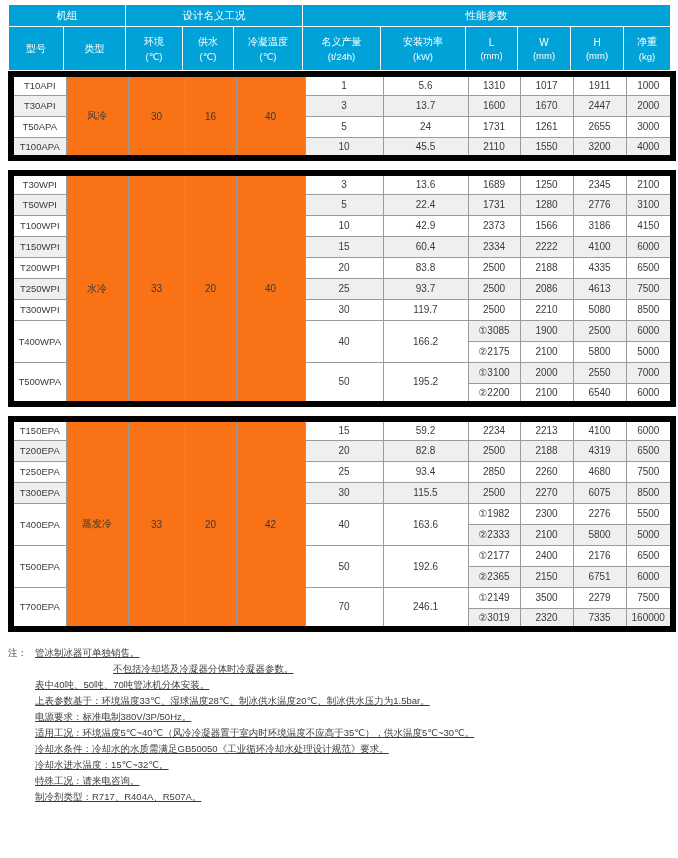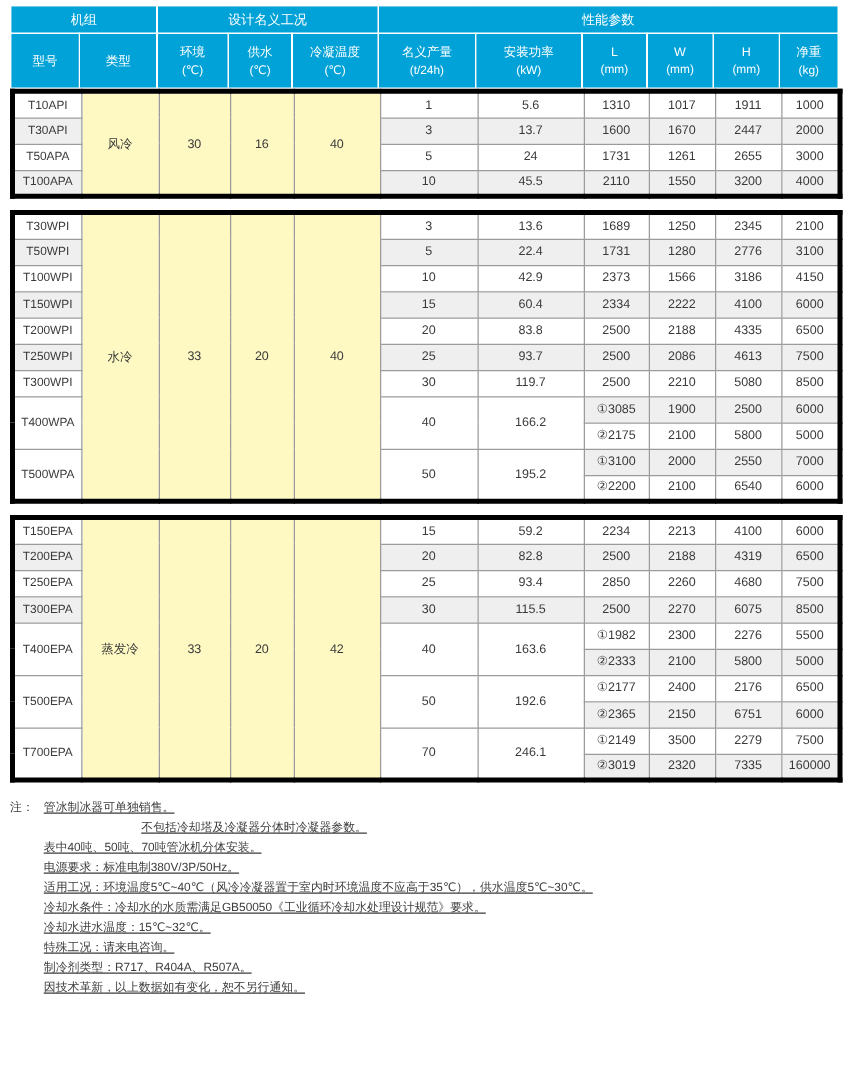--- a/index.html
+++ b/index.html
@@ -20,29 +20,29 @@
     background:#00a2d8; color:#fff; font-weight:normal;
     border:1px solid #fff; text-align:center; vertical-align:middle;
     padding:0 1px; overflow:hidden;
   }
   .group-row th { height:22px; font-size:10.5px; }
   .col-row th { height:44px; font-size:10px; }
   .col-row .h2 { font-size:9.5px; margin-top:2px; }
   .col-row .h2:empty { display:none; }
 
   
-  .body-table { border:4px solid #000000; margin-top:0; }
+  .body-table { border:6px solid #000000; margin-top:0; }
   #sections table + table { margin-top:9px; }
   .body-table td {
     border:1px solid #9b9b9b; height:21px; text-align:center;
     vertical-align:middle; padding:0 2px; white-space:nowrap; overflow:hidden;
   }
   .body-table td.shade { background:#efefef; }
   .body-table td.model { font-size:9.5px; }
-  .body-table td.cond { background:#fef9c3; }
+  .body-table td.cond { background:#f97316; }
 
   
   .notes { display:flex; margin-top:13px; font-size:9.5px; line-height:16px; color:#3c3c3c; }
   .note-label { width:27px; flex:none; }
   .note-lines { flex:1;text-decoration:underline; }
   .note-lines .indent { padding-left:78px; }
 </style>
 </head>
 <body>
 
@@ -390,23 +390,23 @@
         </tbody>
       </table>
     </div>
 
   <div class="notes">
     <div class="note-label">注：</div>
     <div class="note-lines">
       <div>管冰制冰器可单独销售。</div>
       <div class="indent">不包括冷却塔及冷凝器分体时冷凝器参数。</div>
       <div>表中40吨、50吨、70吨管冰机分体安装。</div>
+      <div>上表参数基于：环境温度33℃、湿球温度28℃、制冰供水温度20℃、制冰供水压力为1.5bar。</div>
       <div>电源要求：标准电制380V/3P/50Hz。</div>
       <div>适用工况：环境温度5℃~40℃（风冷冷凝器置于室内时环境温度不应高于35℃），供水温度5℃~30℃。</div>
       <div>冷却水条件：冷却水的水质需满足GB50050《工业循环冷却水处理设计规范》要求。</div>
       <div>冷却水进水温度：15℃~32℃。</div>
       <div>特殊工况：请来电咨询。</div>
       <div>制冷剂类型：R717、R404A、R507A。</div>
-      <div>因技术革新，以上数据如有变化，恕不另行通知。</div>
     </div>
   </div>
 
 </div>
 
 </body></html>

